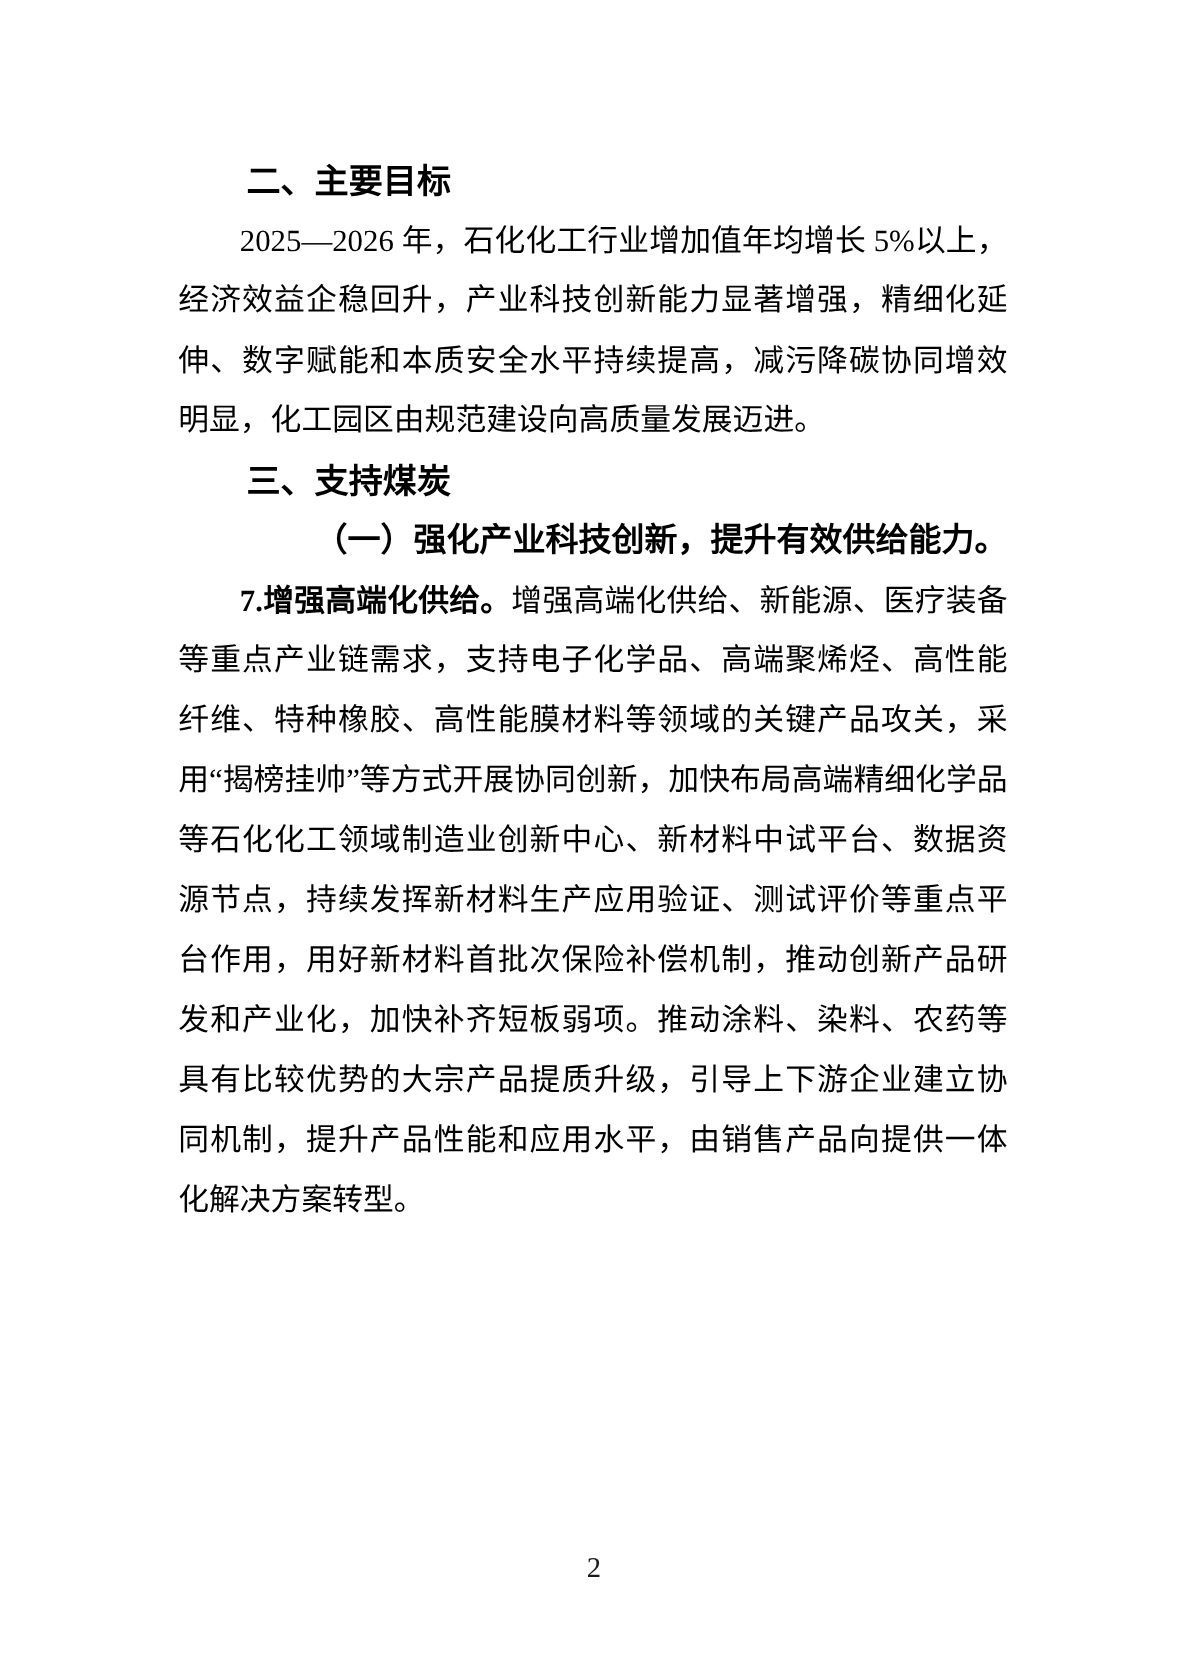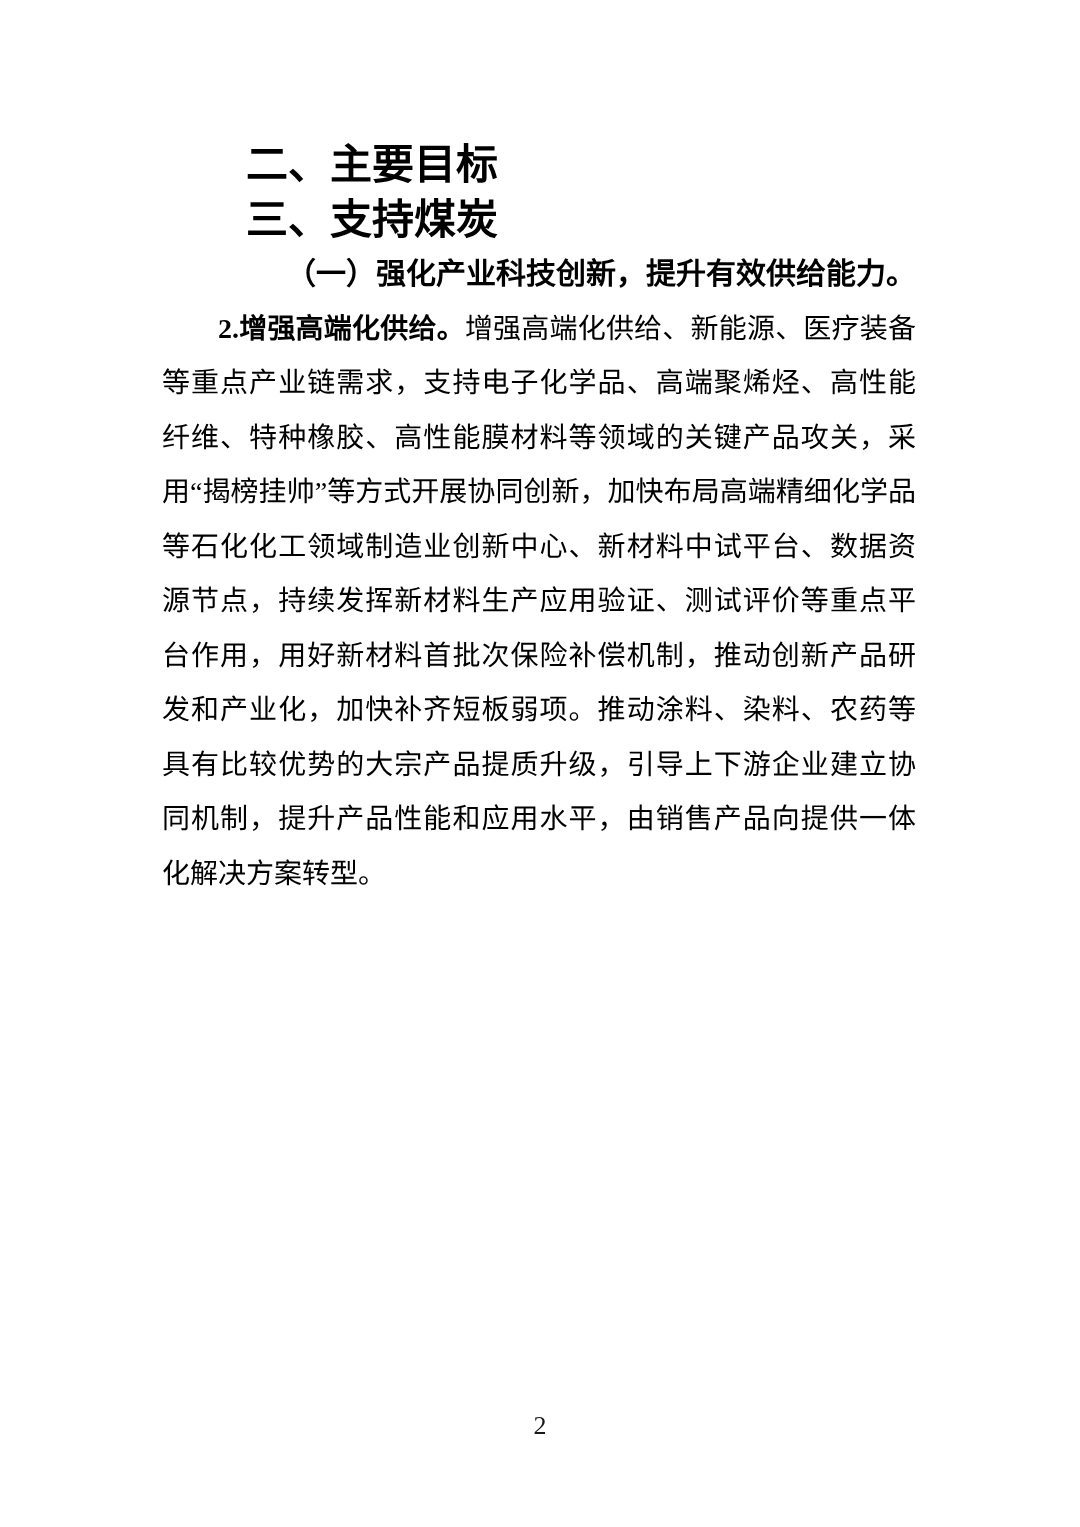--- a/index.html
+++ b/index.html
@@ -28,21 +28,21 @@
     color: #000000;
   }
   .content p {
     margin: 0;
     padding: 0;
     text-indent: 2em;
   }
   .h-hei {
     font-family: "Liberation Sans", "DejaVu Sans", sans-serif;
     font-weight: 700;
-    font-size: 42px;
+    font-size: 31px;
     text-align: left;
   }
   .h-kai {
     font-weight: 700;
     font-size: 30px;
     text-align: right;
   }
   .lead {
     font-weight: 700;
   }
@@ -59,24 +59,25 @@
   }
 </style>
 </head>
 <body>
 
 <div class="page">
   <div class="content">
 
     <p class="h-hei">二、主要目标</p>
 
+    <p>2025—2026 年，石化化工行业增加值年均增长 5%以上，经济效益企稳回升，产业科技创新能力显著增强，精细化延伸、数字赋能和本质安全水平持续提高，减污降碳协同增效明显，化工园区由规范建设向高质量发展迈进。</p>
 
     <p class="h-hei">三、支持煤炭</p>
 
     <p class="h-kai">（一）强化产业科技创新，提升有效供给能力。</p>
 
-    <p><b class="lead">2.增强高端化供给。</b><span>增强高端化供给、新能源、医疗装备等重点产业链需求，支持电子化学品、高端聚烯烃、高性能纤维、特种橡胶、高性能膜材料等领域的关键产品攻关，采用“揭榜挂帅”等方式开展协同创新，加快布局高端精细化学品等石化化工领域制造业创新中心、新材料中试平台、数据资源节点，持续发挥新材料生产应用验证、测试评价等重点平台作用，用好新材料首批次保险补偿机制，推动创新产品研发和产业化，加快补齐短板弱项。推动涂料、染料、农药等具有比较优势的大宗产品提质升级，引导上下游企业建立协同机制，提升产品性能和应用水平，由销售产品向提供一体化解决方案转型。</span></p>
+    <p><b class="lead">7.增强高端化供给。</b><span>增强高端化供给、新能源、医疗装备等重点产业链需求，支持电子化学品、高端聚烯烃、高性能纤维、特种橡胶、高性能膜材料等领域的关键产品攻关，采用“揭榜挂帅”等方式开展协同创新，加快布局高端精细化学品等石化化工领域制造业创新中心、新材料中试平台、数据资源节点，持续发挥新材料生产应用验证、测试评价等重点平台作用，用好新材料首批次保险补偿机制，推动创新产品研发和产业化，加快补齐短板弱项。推动涂料、染料、农药等具有比较优势的大宗产品提质升级，引导上下游企业建立协同机制，提升产品性能和应用水平，由销售产品向提供一体化解决方案转型。</span></p>
 
 
   </div>
 
   <div class="page-footer">2</div>
 </div>
 
 </body></html>

